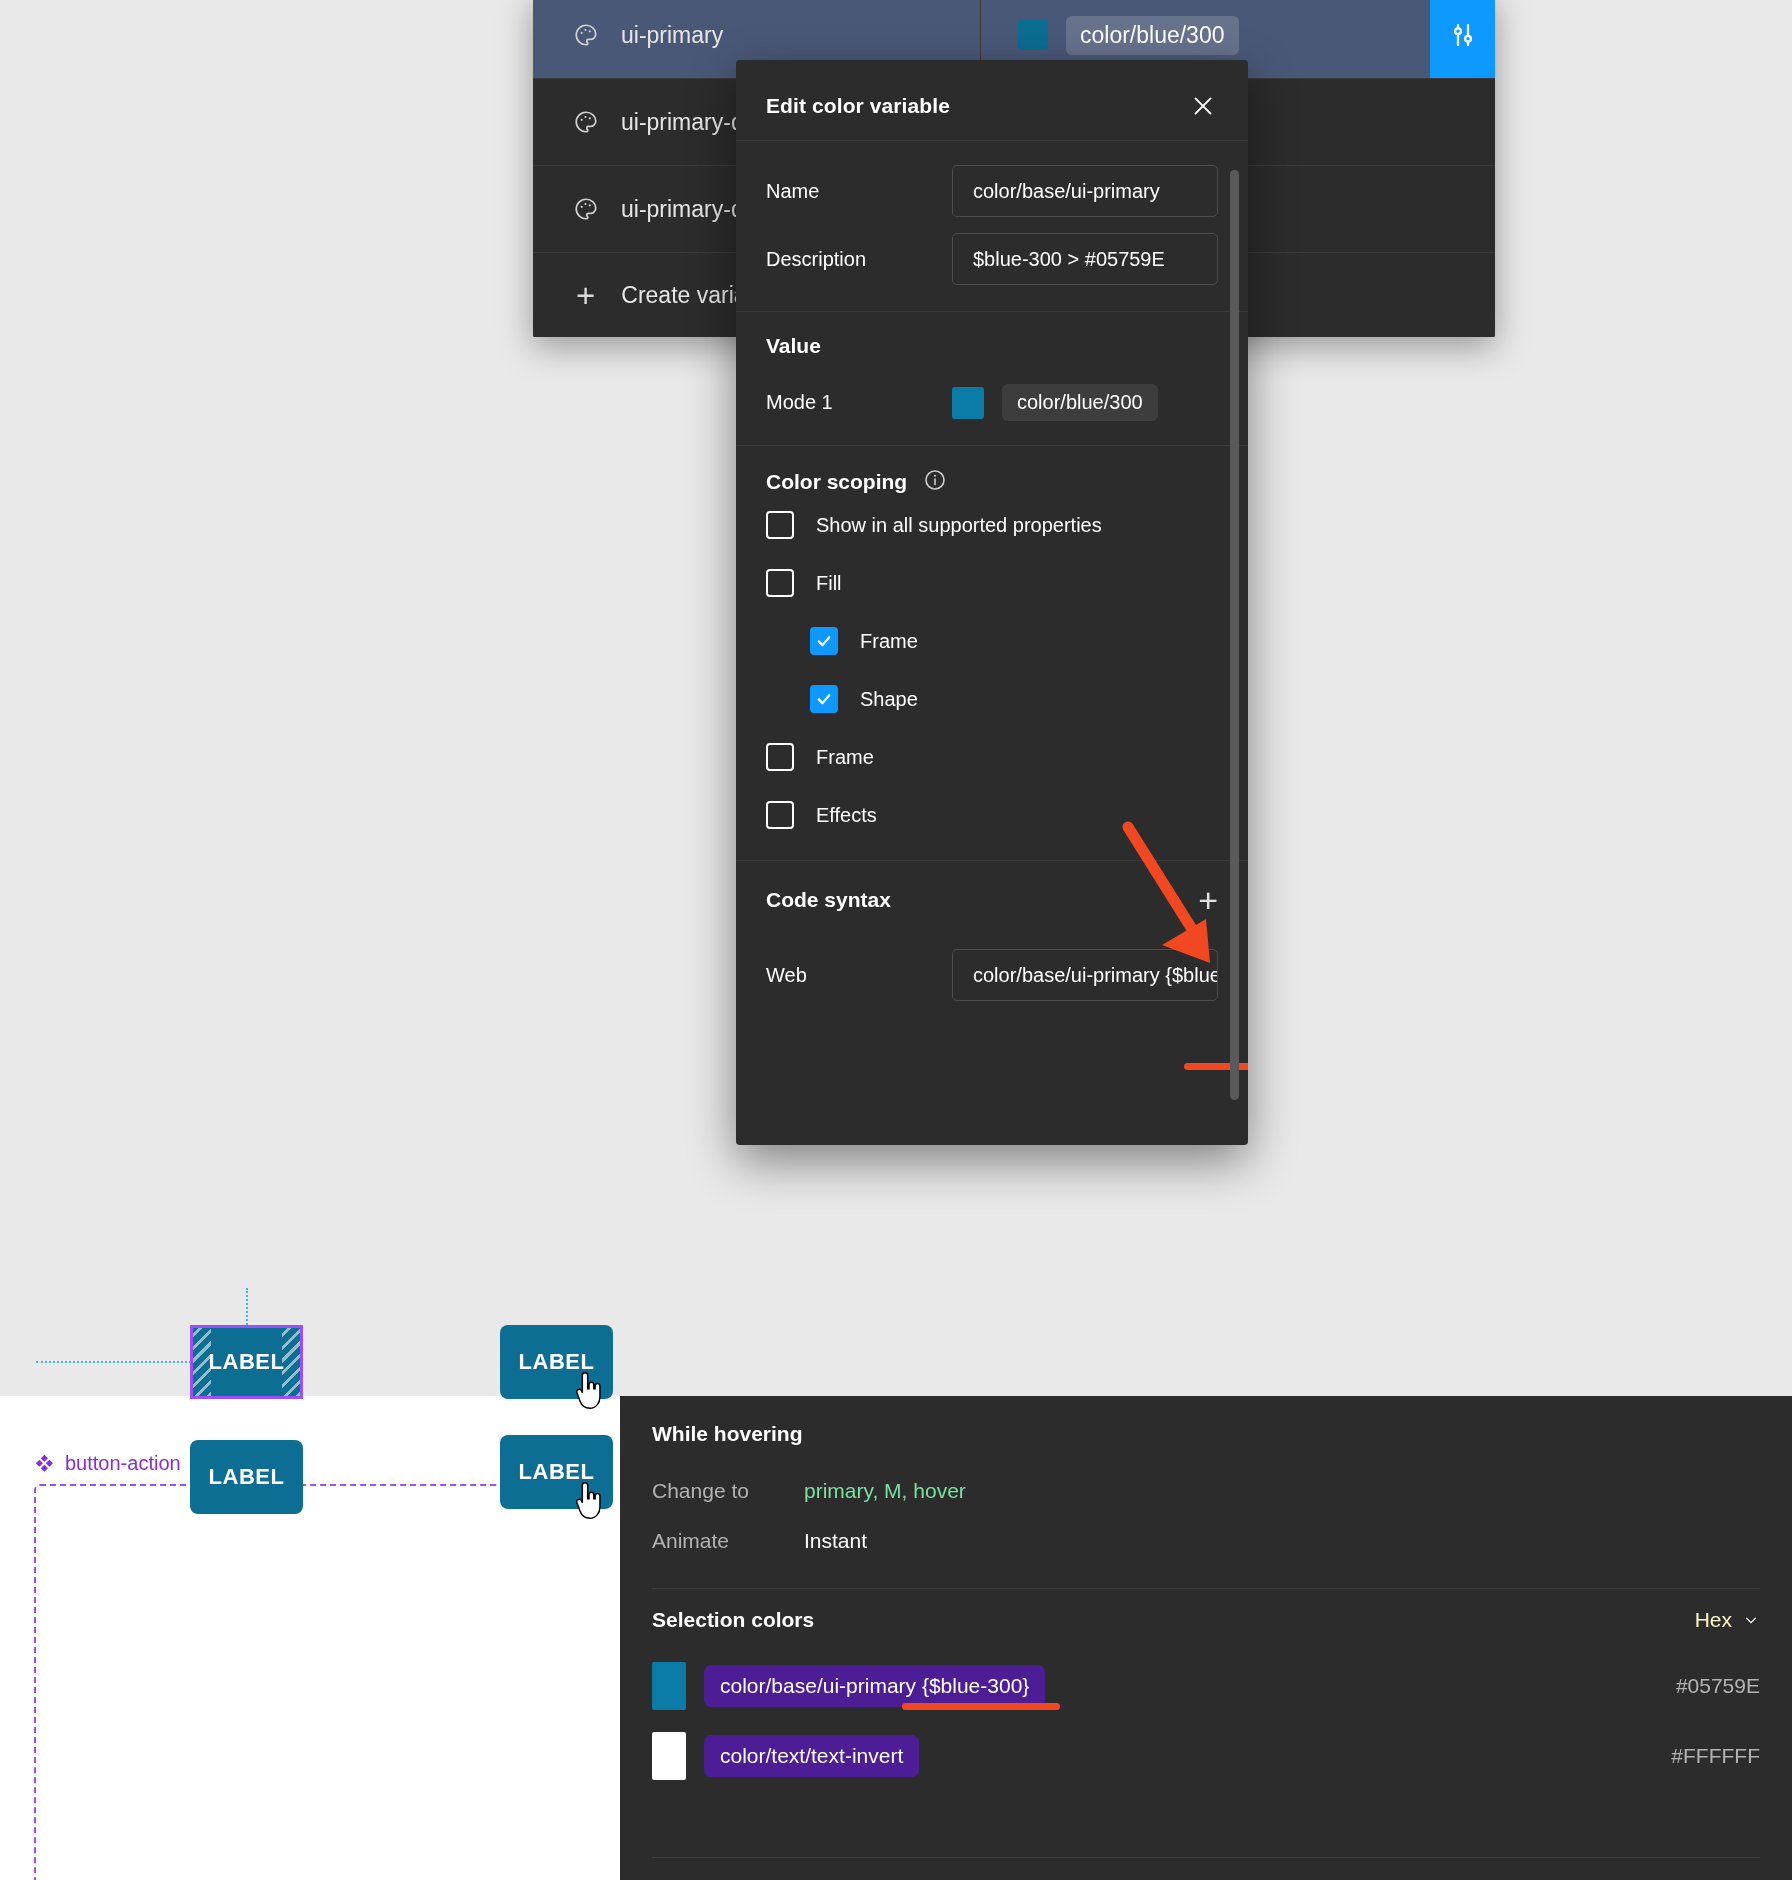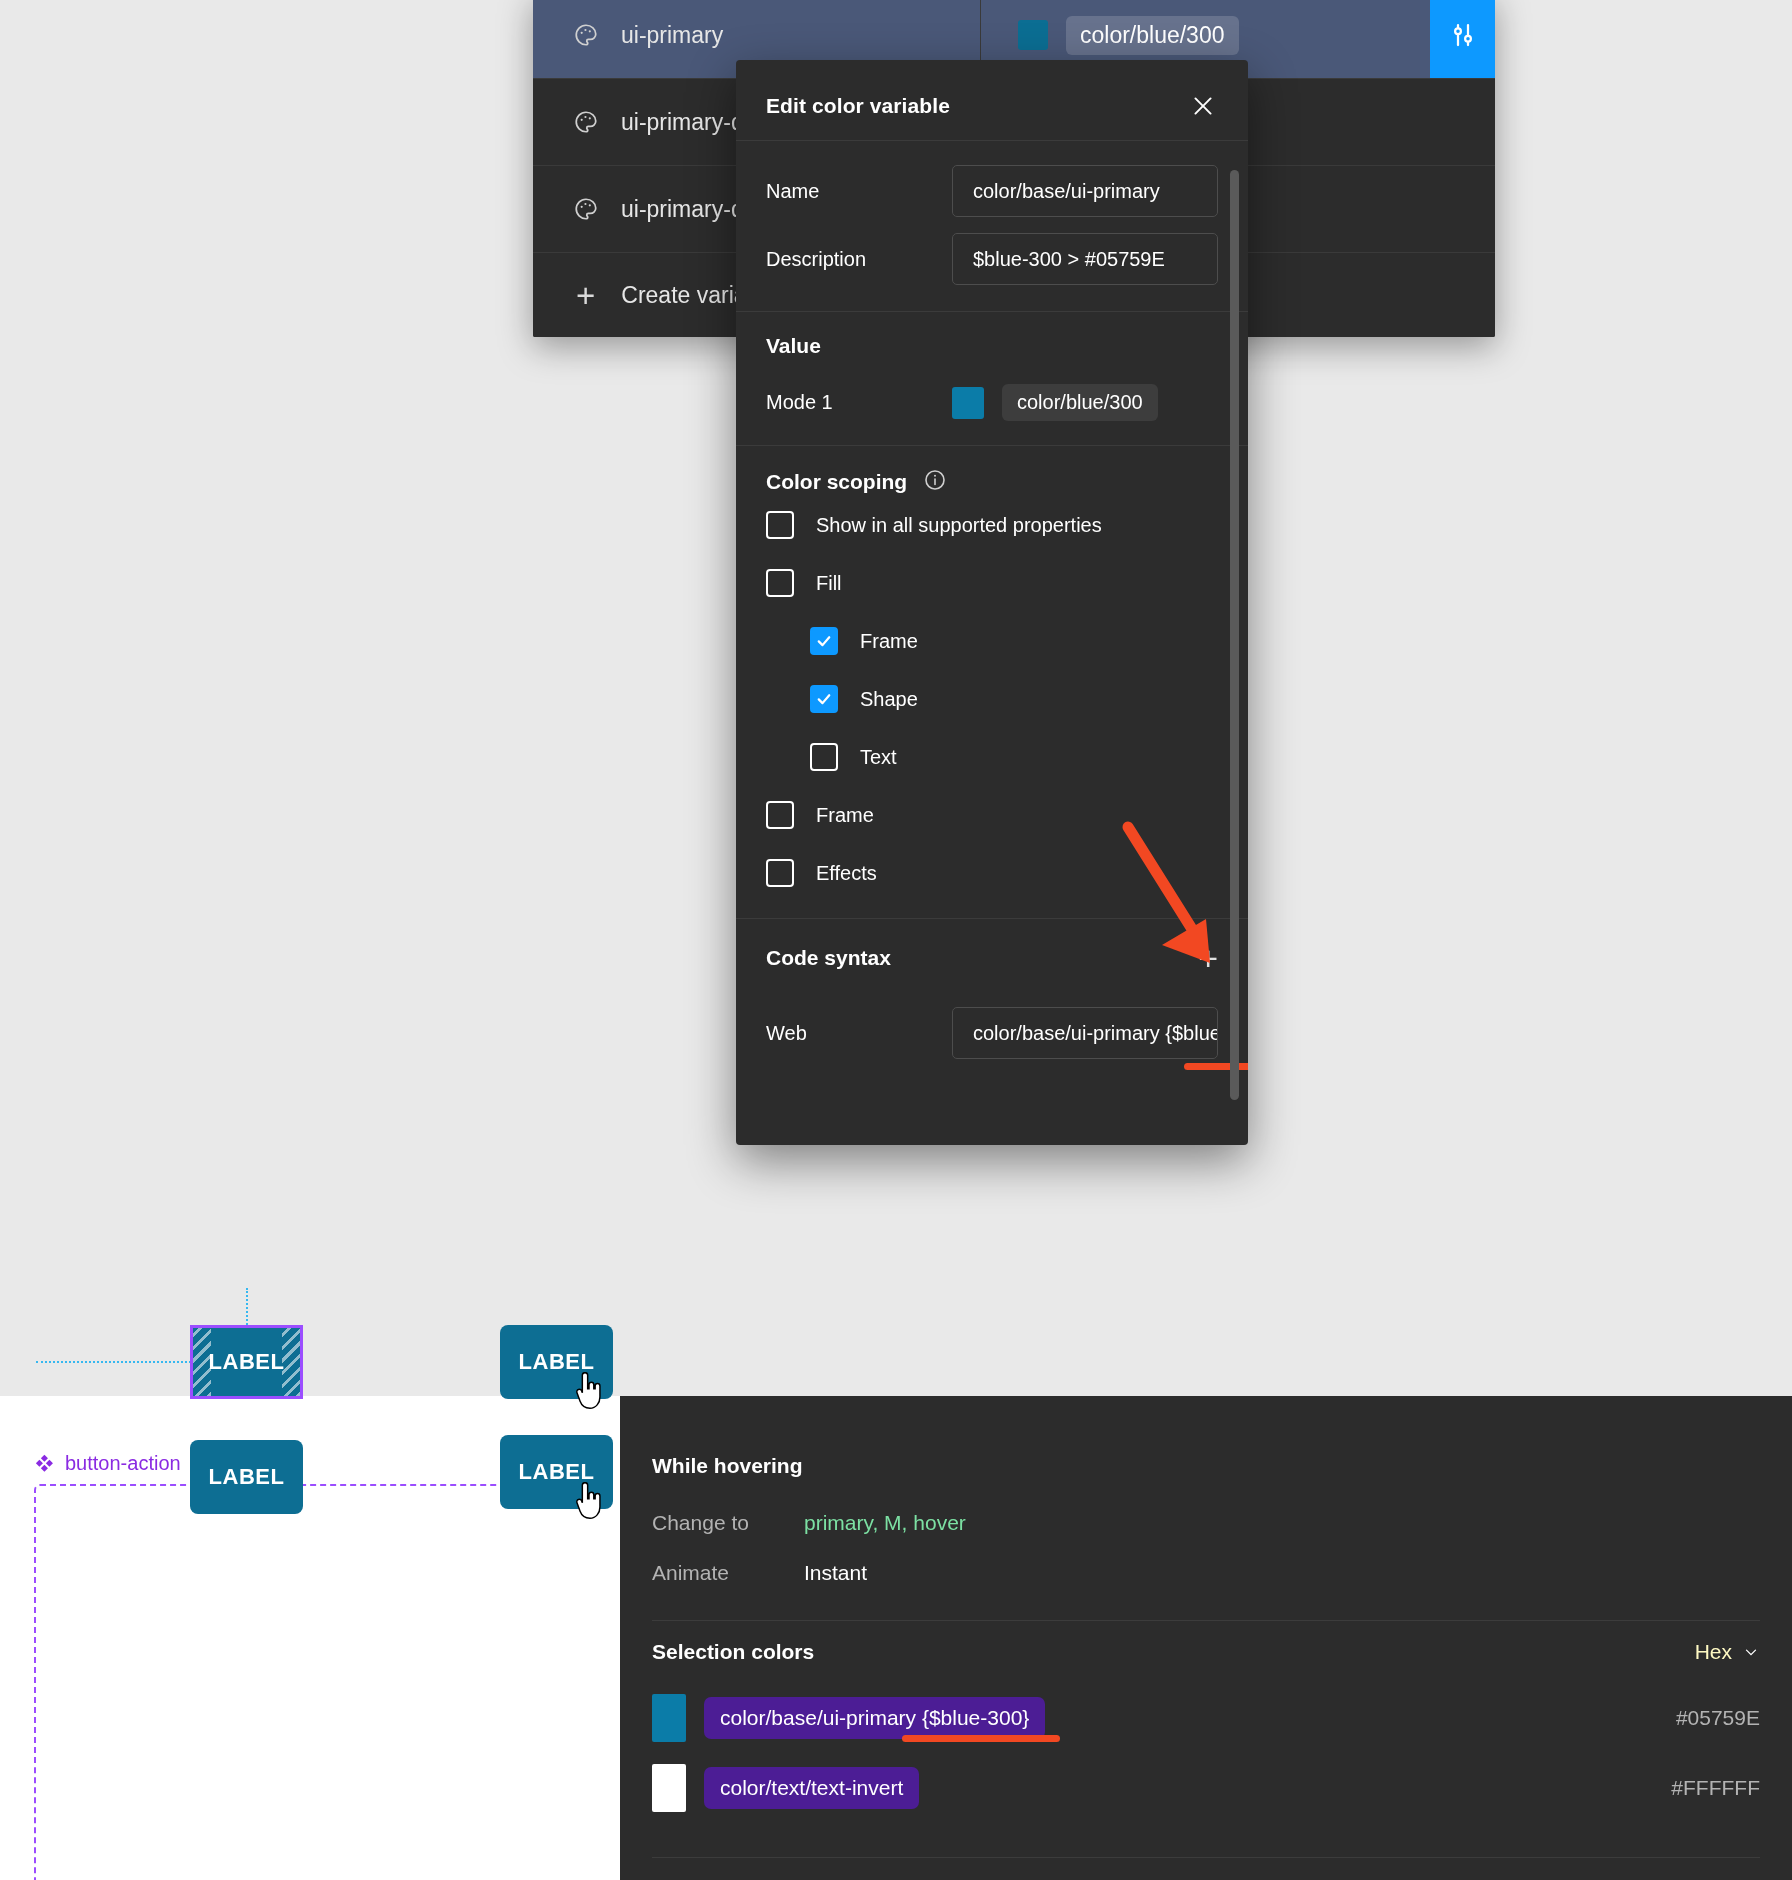--- a/index.html
+++ b/index.html
@@ -167,21 +167,21 @@
     position:absolute;left:36px;top:1361px;width:155px;height:0;
     border-top:2px dotted #37b8f0;
   }
   .cursor-icon{position:absolute;width:34px;height:40px;}
 
   
   .inspector{
     position:absolute;left:620px;top:1396px;width:1172px;height:484px;
     background:#2c2c2c;color:#ffffff;
   }
-  .insp-sec{padding:26px 32px 0 32px;margin-top:32px;}
+  .insp-sec{padding:26px 32px 0 32px;}
   .insp-title{font-size:21px;font-weight:bold;margin-bottom:20px;}
   .insp-row{display:flex;align-items:center;height:50px;}
   .insp-key{width:152px;font-size:21px;color:#b3b3b3;}
   .insp-val{font-size:21px;color:#ffffff;}
   .insp-val.green{color:#7ce0a3;}
   .insp-divider{height:1px;background:#3c3c3c;margin:22px 0 0 0;}
   .sel-head{
     display:flex;align-items:center;justify-content:space-between;
     padding:0 32px;height:62px;
   }
@@ -326,24 +326,20 @@
       </span>
       <span class="cb-label">Frame</span>
     </div>
     <div class="cb-row indent">
       <span class="cb checked">
         <svg width="18" height="18" viewBox="0 0 24 24" fill="none" stroke="#ffffff" stroke-width="3" stroke-linecap="round" stroke-linejoin="round">
             <polyline points="5,12.5 10,17.5 19,7"></polyline>
           </svg>
       </span>
       <span class="cb-label">Shape</span>
-    </div>
-    <div class="cb-row indent">
-      <span class="cb"></span>
-      <span class="cb-label">Text</span>
     </div>
     <div class="cb-row">
       <span class="cb"></span>
       <span class="cb-label">Frame</span>
     </div>
     <div class="cb-row">
       <span class="cb"></span>
       <span class="cb-label">Effects</span>
     </div>
   </div>

